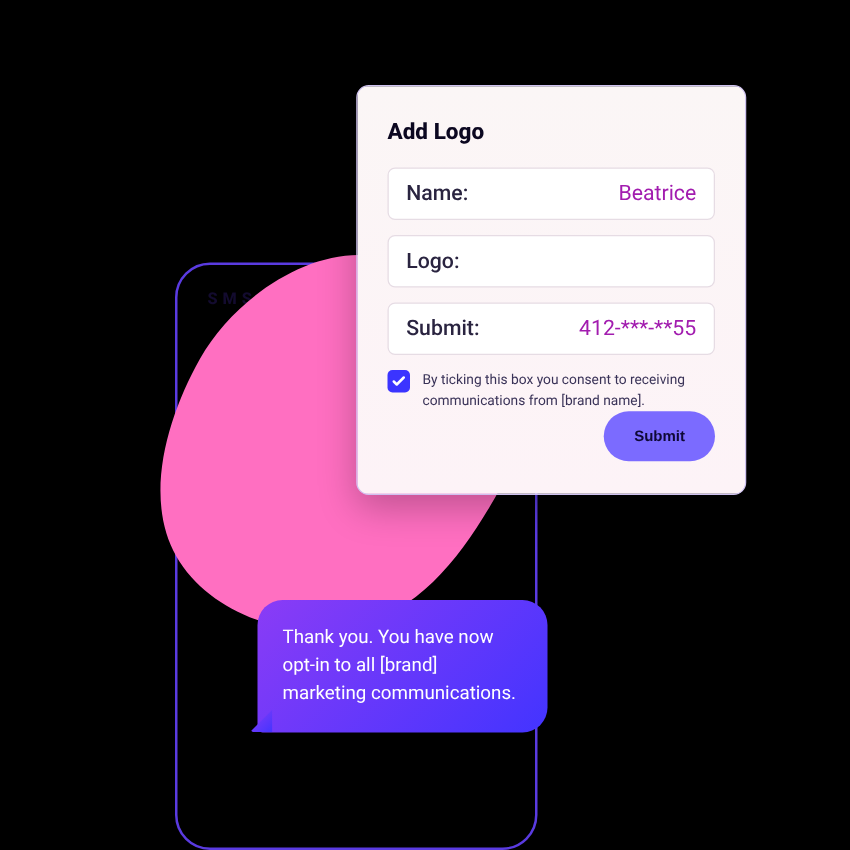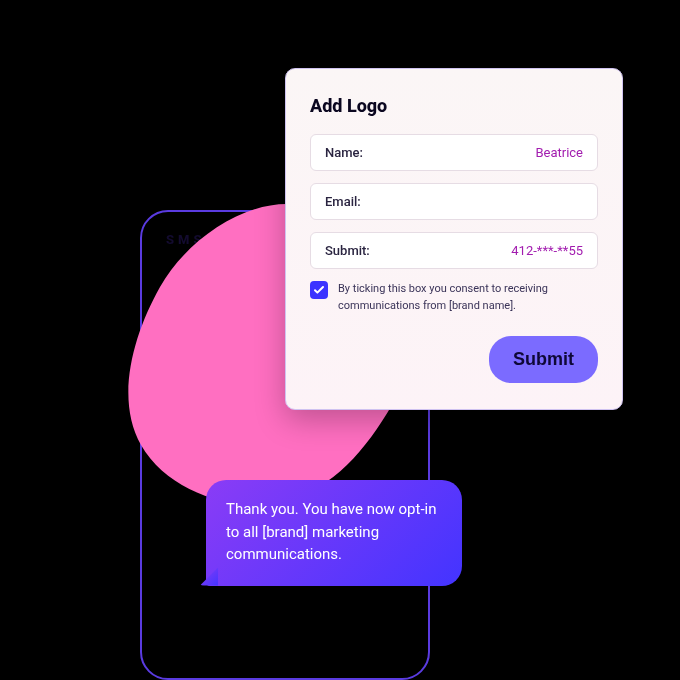--- a/index.html
+++ b/index.html
@@ -28,21 +28,21 @@
     position: absolute;
     left: 120px; top: 195px;
     width: 330px; height: 330px;
     z-index: 1;
   }
 
   
   .form-card {
     position: absolute;
     left: 285px; top: 68px;
-    width: 338px;
+    width: 312px;
     background: linear-gradient(180deg, #fbf6f6 0%, #fdf3f7 100%);
     border: 1px solid #cfc2f0;
     border-radius: 10px;
     padding: 26px 24px 26px 24px;
     z-index: 3;
     box-shadow: 0 10px 30px rgba(0,0,0,0.25);
   }
   .form-title {
     font-size: 18px;
     font-weight: 800;
@@ -51,63 +51,62 @@
   }
   .field {
     display: flex;
     align-items: center;
     justify-content: space-between;
     background: #fff;
     border: 1px solid #e6dce4;
     border-radius: 6px;
     padding: 10px 14px;
     margin-bottom: 12px;
-    font-size: 13px;
+    font-size: 17px;
   }
   .field-label { color: #2a2440; font-weight: 500; }
   .field-value { color: #a21caf; text-align: right; }
 
   .consent-row {
     display: flex;
     align-items: flex-start;
     gap: 10px;
     margin-top: 10px;
-    margin-bottom: 22px;
   }
   .checkbox {
     width: 18px; height: 18px;
     flex: 0 0 18px;
     background: #3b34ff;
     border-radius: 4px;
     display: flex; align-items: center; justify-content: center;
   }
   .checkbox svg { width: 12px; height: 12px; }
   .consent-text {
     font-size: 11px;
     line-height: 1.5;
     color: #3a3358;
   }
 
   .submit-row { display: flex; justify-content: flex-end; }
   .submit-btn {
     background: #7b6bff;
     color: #0e0836;
     font-weight: 700;
-    font-size: 18px;
+    font-size: 12px;
     border: none;
     border-radius: 22px;
     padding: 13px 24px;
     cursor: pointer;
   }
 
   
   .chat-bubble {
     position: absolute;
     left: 206px; top: 480px;
-    width: 256px;
+    width: 232px;
     background: linear-gradient(135deg, #8a3cf6 0%, #4334ff 100%);
     color: #fff;
     font-size: 15px;
     line-height: 1.5;
     padding: 18px 20px 20px 20px;
     border-radius: 20px;
     border-bottom-left-radius: 4px;
     z-index: 2;
   }
   .chat-tail {
@@ -139,21 +138,21 @@
 
   <div class="form-card">
     <div class="form-title">Add Logo</div>
 
     <div class="field">
       <span class="field-label">Name:</span>
       <span class="field-value">Beatrice</span>
     </div>
 
     <div class="field">
-      <span class="field-label">Email:</span>
+      <span class="field-label">Logo:</span>
     </div>
 
     <div class="field">
       <span class="field-label">Submit:</span>
       <span class="field-value">412-***-**55</span>
     </div>
 
     <div class="consent-row">
       <div class="checkbox">
         <svg viewBox="0 0 12 12">

